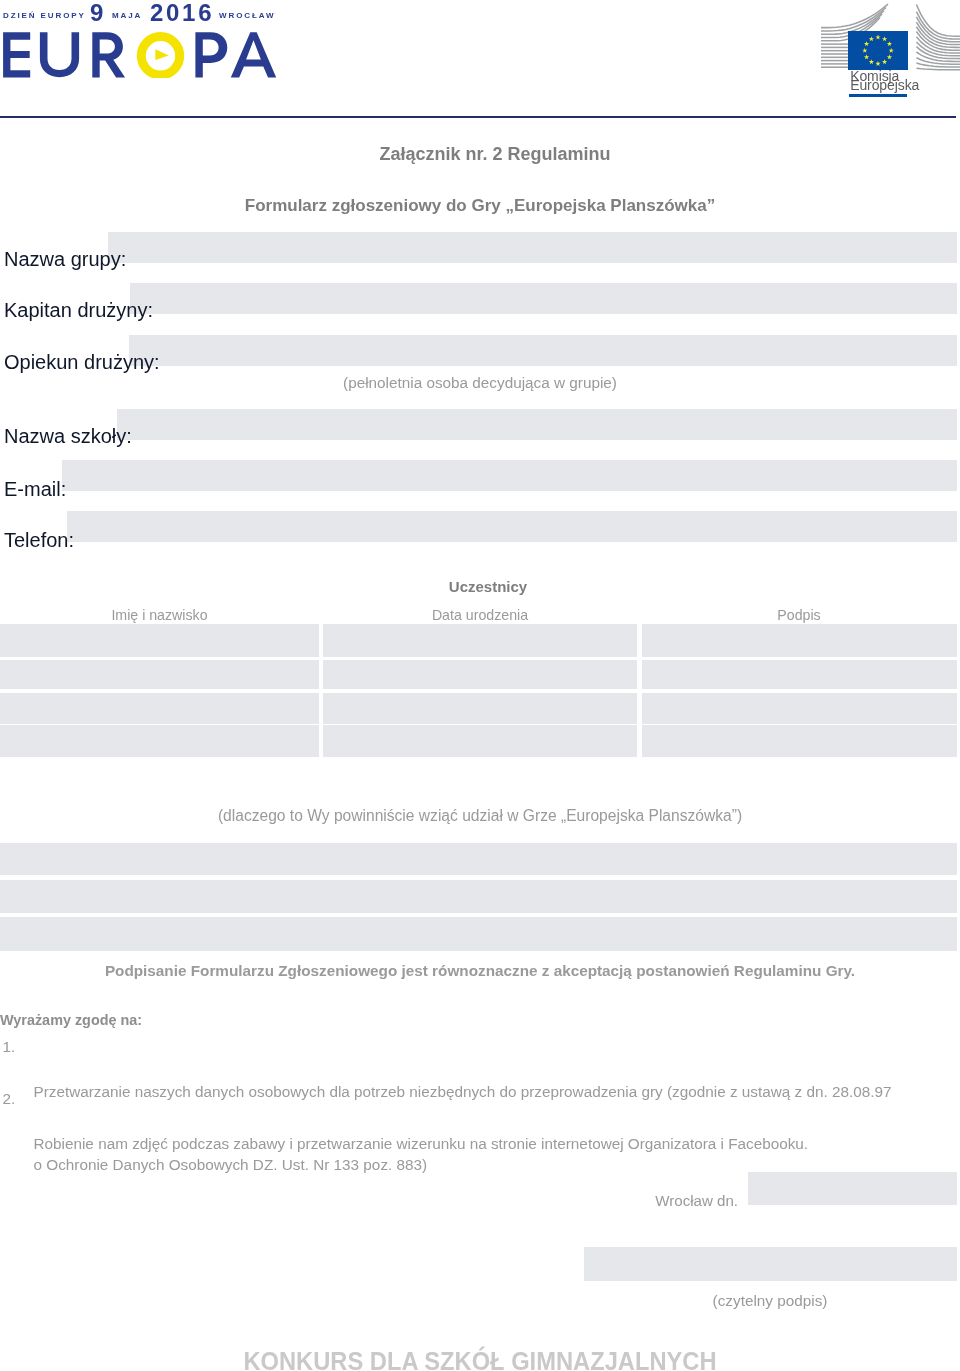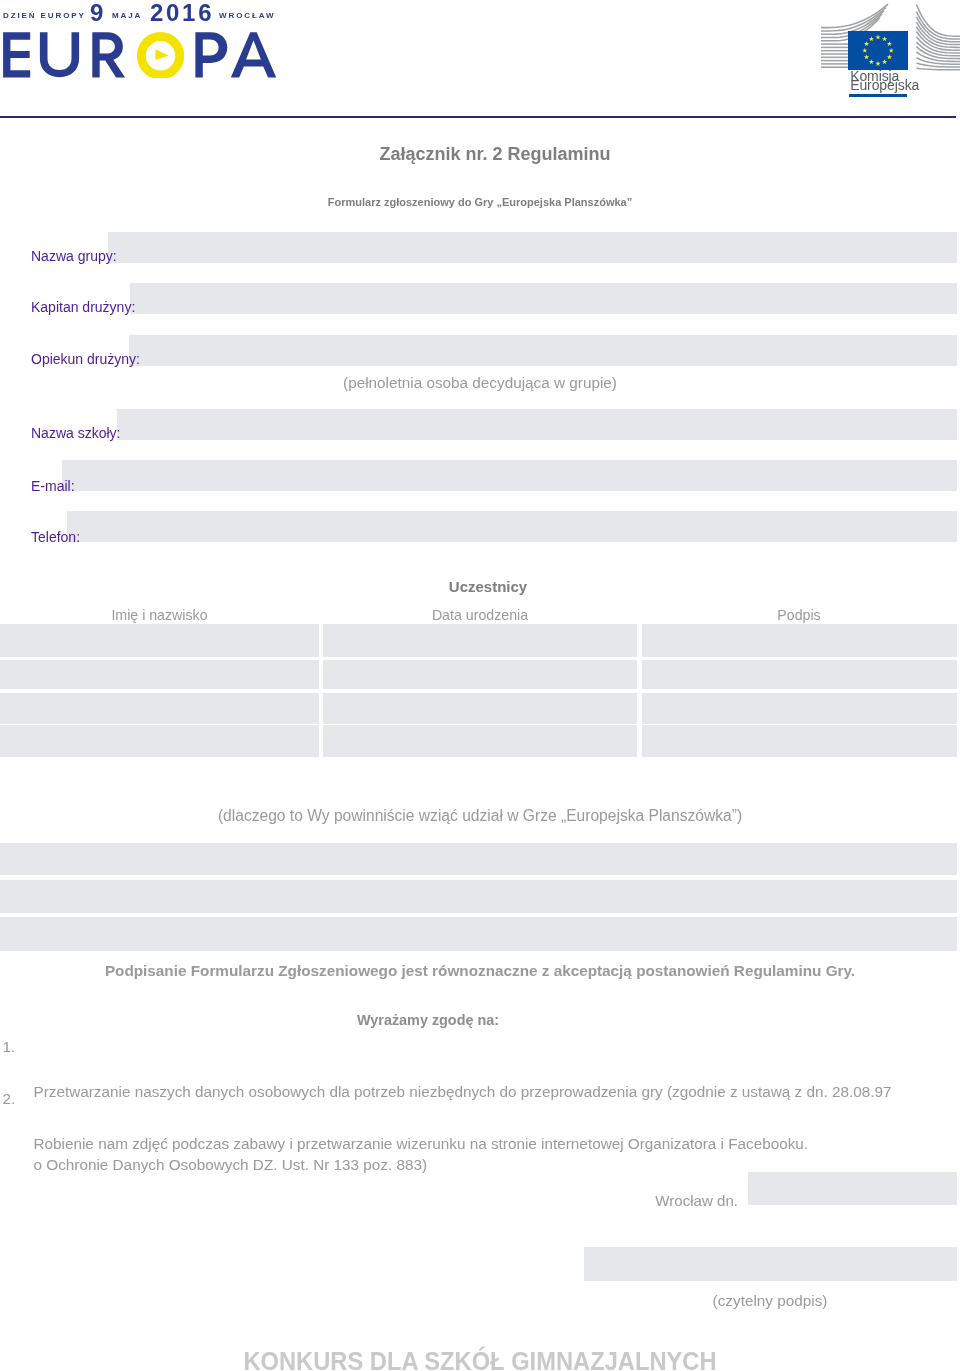--- a/index.html
+++ b/index.html
@@ -24,40 +24,40 @@
   .ectext { position:absolute; left:35.2px; top:71.5px; font-size:14px; color:#5a5c5e;
     line-height:9.7px; font-family:"Liberation Sans", sans-serif; letter-spacing:-0.1px; }
   .ecbar { position:absolute; left:33.8px; top:93.8px; width:58.7px; height:3.4px; background:#034ea2; }
 
   .hrule { position:absolute; left:0; top:116.4px; width:955.5px; height:1.8px; background:#272c63; }
 
   
   .annex { position:absolute; left:0; top:144px; width:960px; text-align:center;
     font-size:18px; font-weight:700; color:#7e7e7e;padding-left:30px; }
   .formtitle { position:absolute; left:0; top:196px; width:960px; text-align:center;
-    font-size:11px; font-weight:700; color:#7e7e7e; }
-
-  .flabel { position:absolute; font-size:14px; color:#4c1d95; white-space:nowrap;margin-left:27px; }
+    font-size:17px; font-weight:700; color:#7e7e7e; }
+
+  .flabel { position:absolute; font-size:20px; color:#0f172a; white-space:nowrap; }
   .adultnote { position:absolute; left:0; top:374px; width:960px; text-align:center;
     font-size:15.3px; color:#9a9a9a; }
 
   
   .ptitle { position:absolute; left:0; top:578px; width:960px; text-align:center;
     font-size:15px; font-weight:700; color:#7e7e7e;padding-left:16px; }
   .pcolhdr { position:absolute; top:607px; text-align:center; font-size:14.2px; color:#9a9a9a; }
 
   
   .dtitle { position:absolute; left:0; top:783px; width:960px; text-align:center;
     font-size:16px; font-weight:700; color:#7e7e7e; }
   .dsub { position:absolute; left:0; top:807px; width:960px; text-align:center;
     font-size:15.6px; color:#9a9a9a; }
 
   .cintro { position:absolute; left:0; top:962px; width:960px; text-align:center;
     font-size:15.3px; color:#9a9a9a;font-weight:bold; }
-  .chead { position:absolute; left:0; top:1012px; width:856px; text-align:center;
+  .chead { position:absolute; left:0; top:1012px; width:856px; 
     font-size:14.4px; font-weight:700; color:#8e8e8e; }
   .citem { position:absolute; left:0; width:925px; font-size:15.3px; color:#9a9a9a; }
   .cnum { position:absolute; left:2.5px; top:0; line-height:27.5px; }
   .ctext { display:block; margin-left:33.5px; line-height:27.5px; white-space:nowrap;margin-top:45px; }
 
   .siglabel { position:absolute; left:0; top:1192px; width:738px; text-align:right;
     font-size:15.1px; color:#9a9a9a; }
   .sigcap { position:absolute; left:584px; top:1292px; width:372px; text-align:center;
     font-size:15.3px; color:#9a9a9a; }
   .footer { position:absolute; left:0; top:1346.5px; width:960px; text-align:center;

